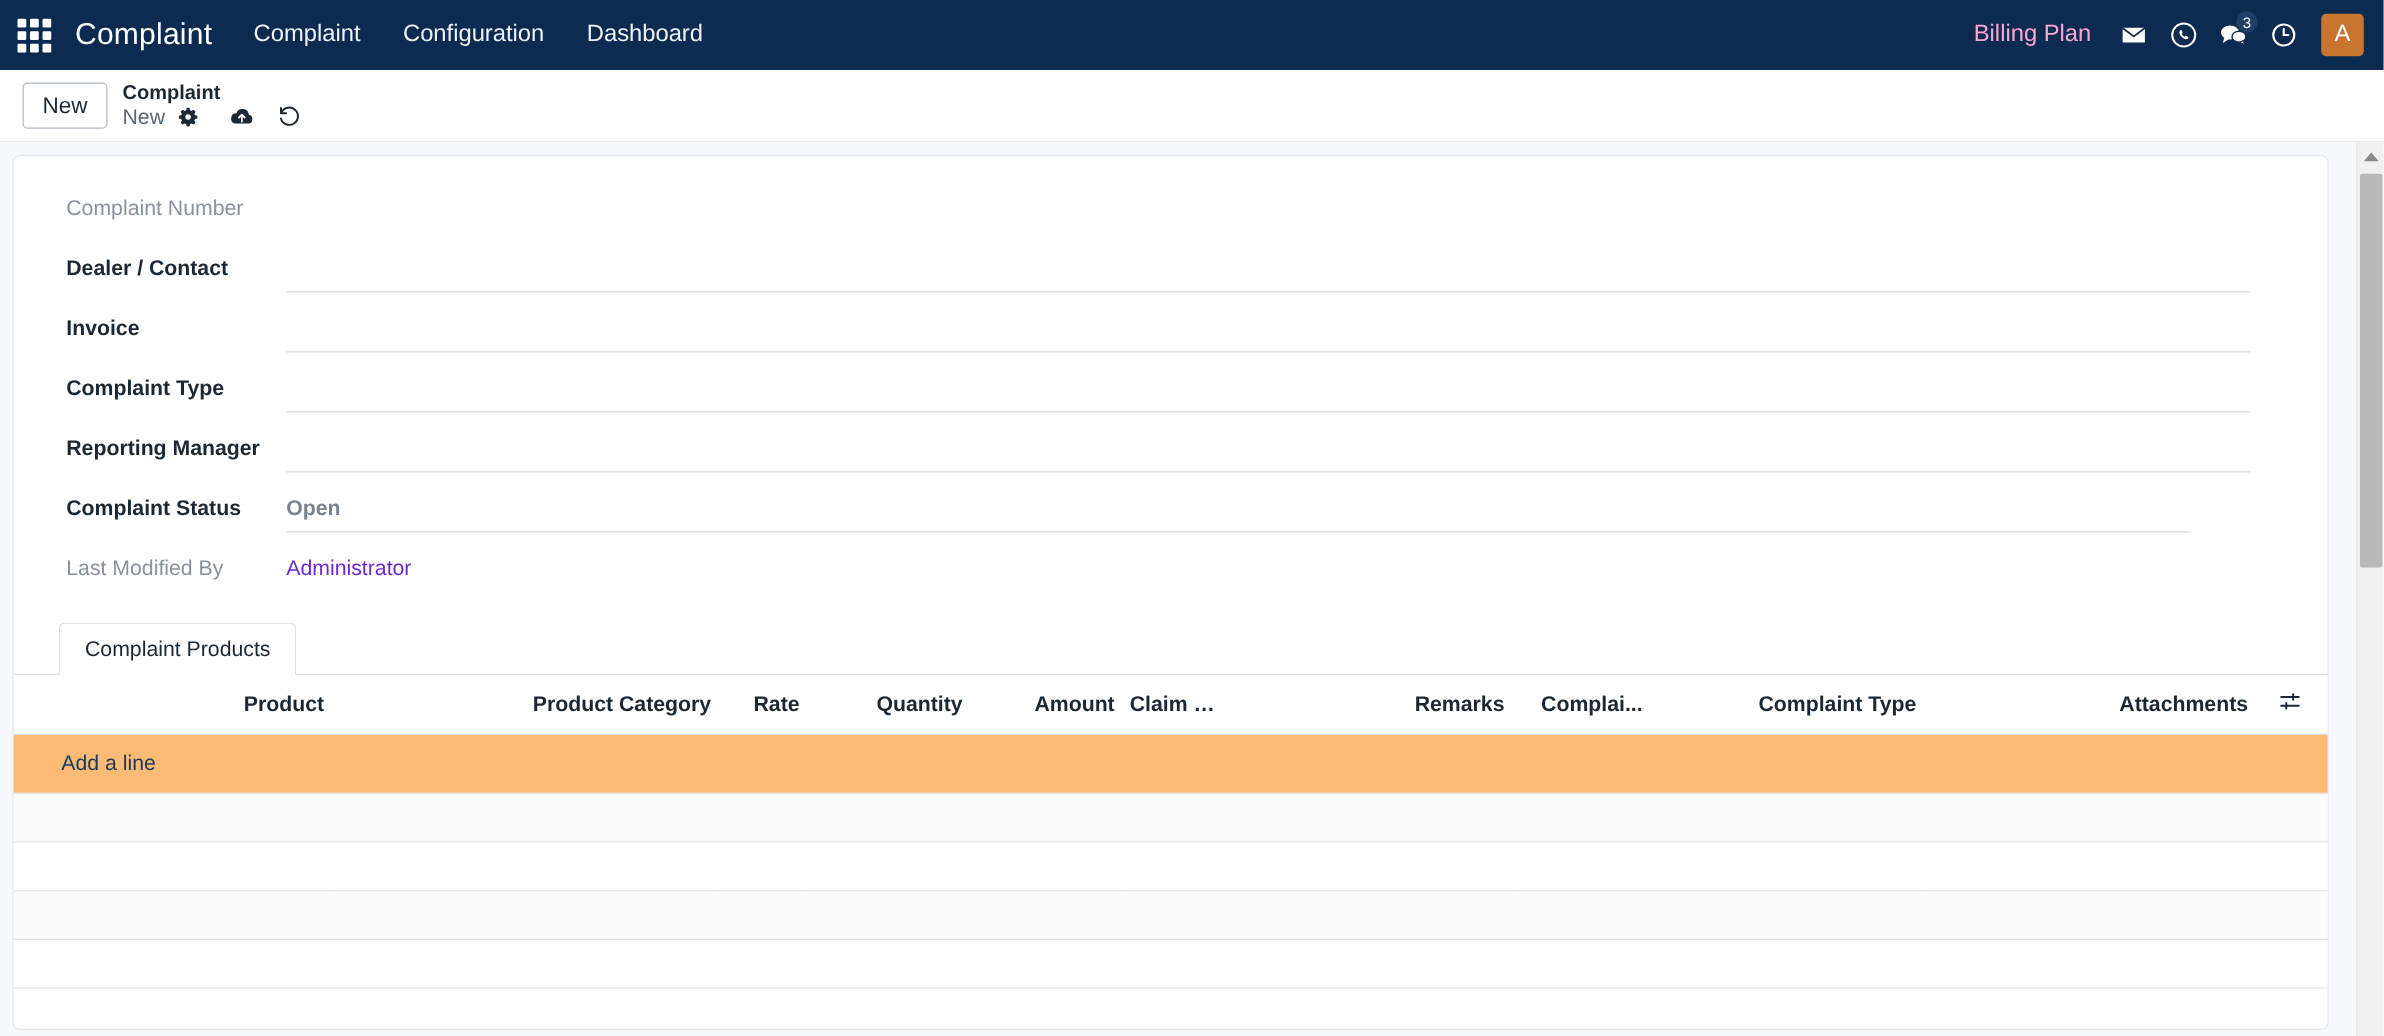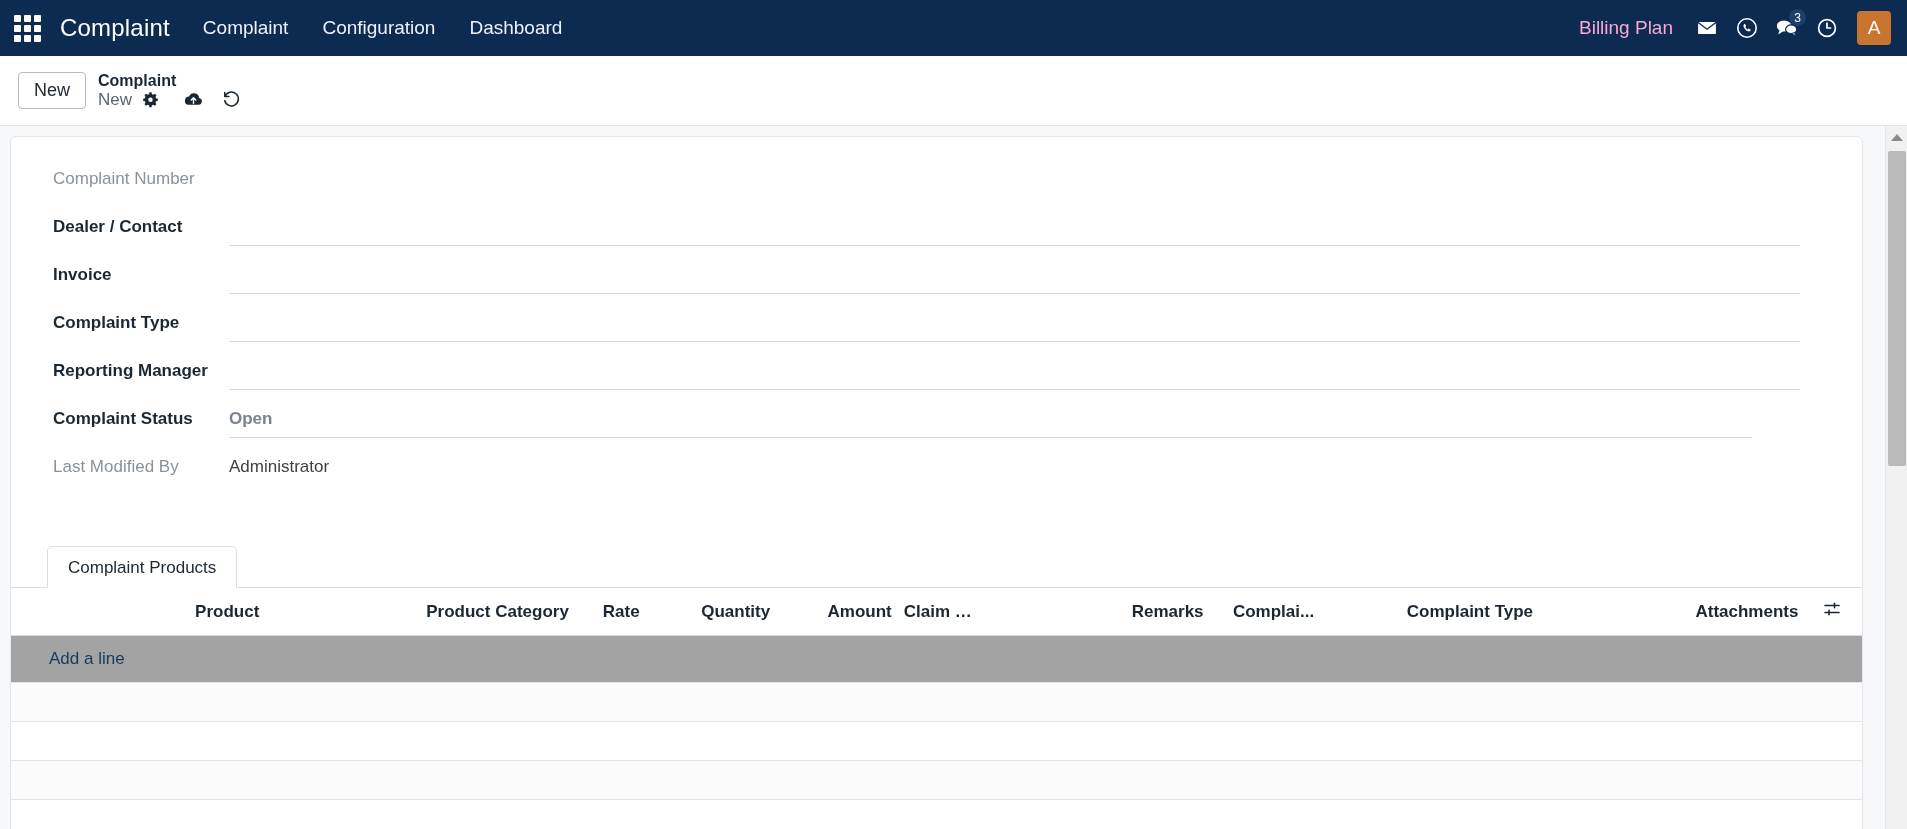--- a/index.html
+++ b/index.html
@@ -90,21 +90,21 @@
     border-radius: 4px;
     color: #ffffff;
     font-size: 19px;
     display: flex; align-items: center; justify-content: center;
     margin-left: 10px;
     cursor: pointer;
   }
 
   
   .control-panel {
-    height: 70px;
+    height: 58px;
     background: #ffffff;
     border-bottom: 1px solid #dfe2e6;
     display: flex;
     align-items: center;
     padding: 0 18px;
     gap: 12px;
   }
   .btn-new {
     border: 1px solid #b3bbc4;
     background: #ffffff;
@@ -171,21 +171,21 @@
     min-height: 40px;
     line-height: 1.25;
   }
   .field-value.input-line {
     border-bottom: 1px solid #d6dce2;
     margin-right: 62px;
   }
   .field-value.input-line.short { margin-right: 110px; }
   .field-value.plain { border-bottom: none; }
   .field-value .placeholder-gray { color: #7a838d; font-weight: bold; }
-  .field-value .value-link { color: #404040; }
+  .field-value .value-link { color: #6d28d9; }
 
   
   .notebook { margin-top: 16px; padding: 0 0 0 0; }
   .tabs {
     display: flex;
     border-bottom: 1px solid #dcdfe3;
     padding-left: 36px;
   }
   .tab {
     padding: 11px 20px 10px 20px;
@@ -196,21 +196,20 @@
     border-bottom: none;
     border-radius: 5px 5px 0 0;
     margin-bottom: -1px;
     background: transparent;
     white-space: nowrap;
   }
   .tab.active {
     background: #ffffff;
     border-color: #dcdfe3;
     color: #1b2733;
-    margin-top: 36px;
   }
 
   
   .o2m-table { width: 100%; border-collapse: collapse; table-layout: fixed; }
   .o2m-table th {
     font-size: 17px;
     font-weight: 700;
     color: #1b2733;
     text-align: right;
     padding: 13px 6px 13px 6px;
@@ -218,21 +217,21 @@
     background: #ffffff;
     white-space: nowrap;
     overflow: hidden;
     text-overflow: ellipsis;
   }
   .o2m-table th:first-child { padding-left: 38px; }
   .o2m-table th.optcol { width: 52px; padding-right: 20px; text-align: right; }
   .row-add td {
     padding: 13px 6px 13px 38px;
     border-bottom: 1px solid #e3e6e9;
-    background: #a3a3a3;
+    background: #fdba74;
   }
   .add-line-link {
     color: #16395e;
     font-size: 17px;
     cursor: pointer;
     display: inline-block;
   }
   .empty-row td {
     height: 39px;
     border-bottom: 1px solid #e3e6e9;

